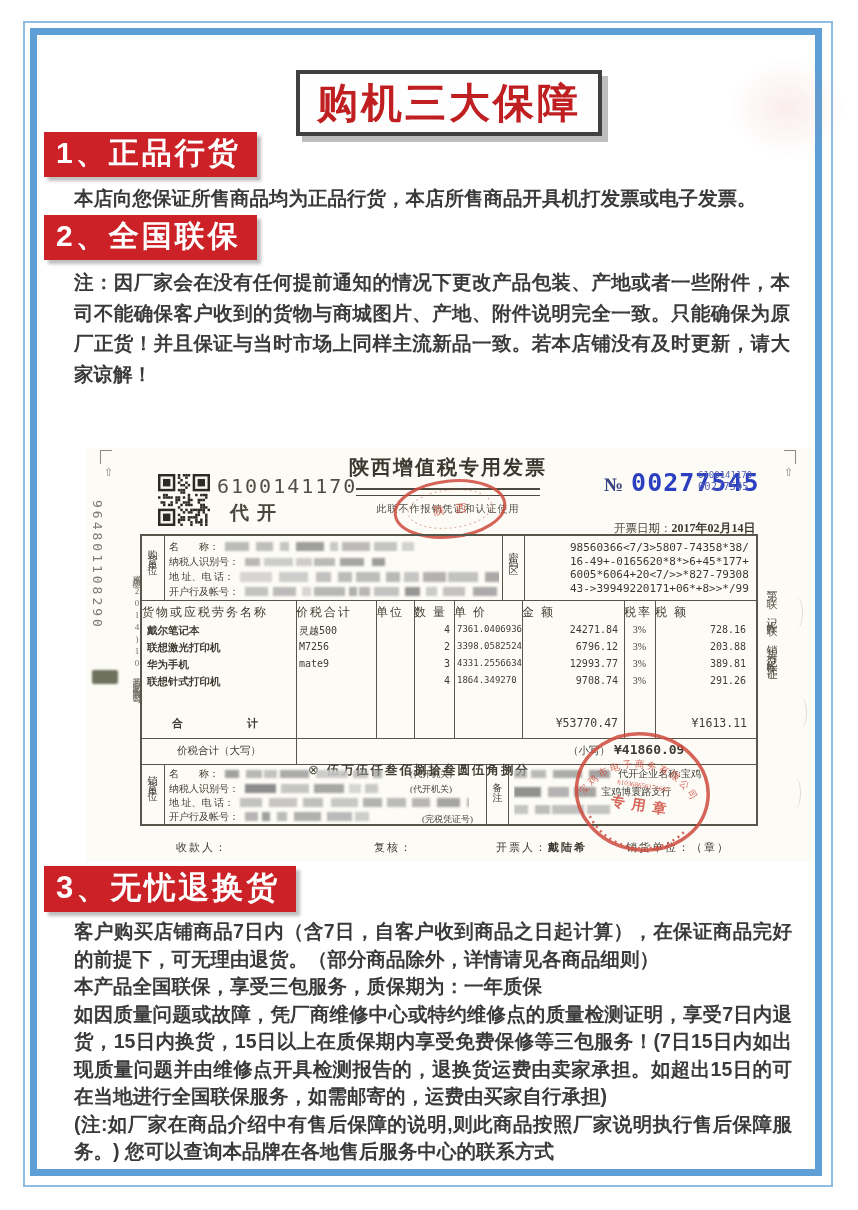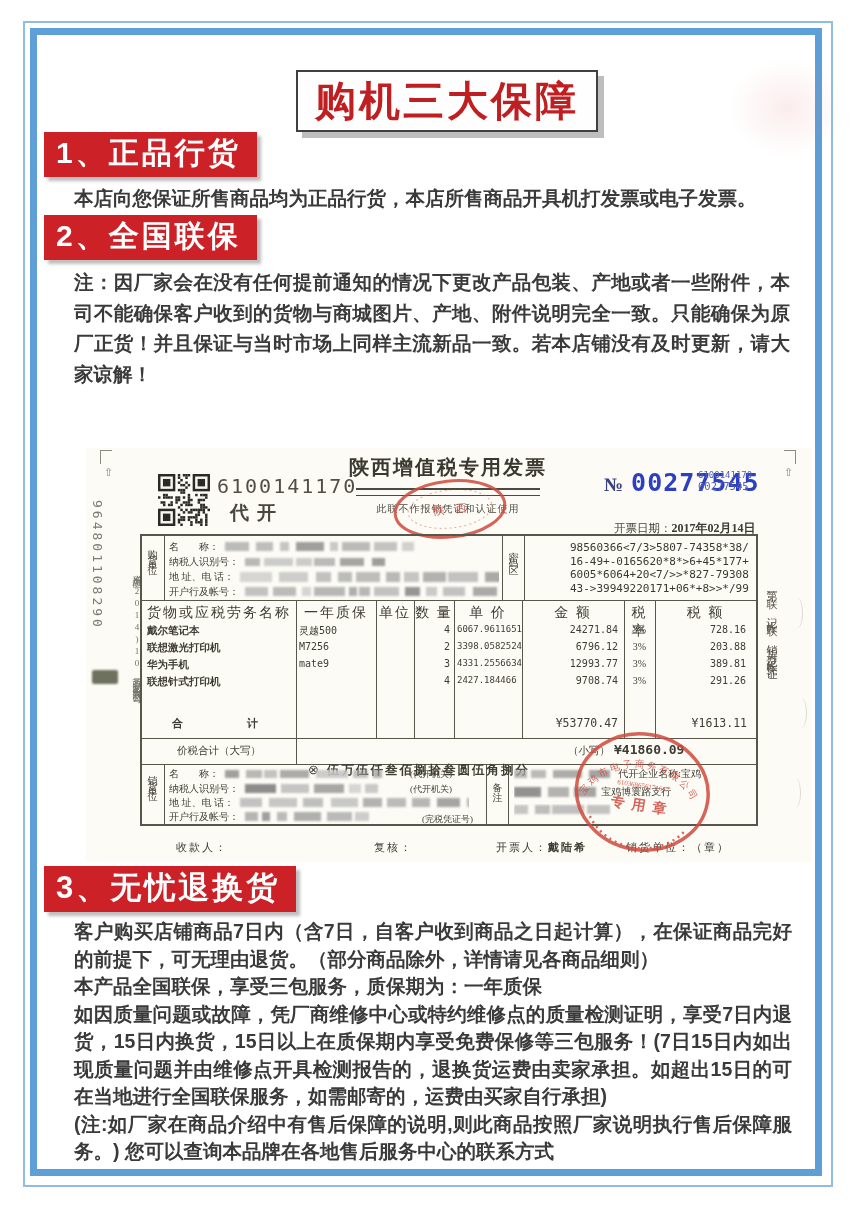--- a/index.html
+++ b/index.html
@@ -3,21 +3,21 @@
 <meta charset="utf-8">
 <style>
   html,body{margin:0;padding:0;background:#ffffff;}
   #stage{position:relative;width:858px;height:1210px;background:#fff;overflow:hidden;
          font-family:"Liberation Sans",sans-serif;}
   
   .frame-a{position:absolute;left:23px;top:21px;width:806px;height:1162px;border:2px solid #8fbce3;}
   .frame-b{position:absolute;left:30px;top:28px;width:778px;height:1134px;border:7px solid #5d9fd6;background:#fff;}
   
   .main-title{position:absolute;left:296px;top:70px;width:298px;height:58px;background:#fefefe;
-    border:2px solid #404040;box-shadow:6px 6px 0 rgba(125,125,125,.5);display:flex;align-items:center;
+    border:4px solid #404040;box-shadow:6px 6px 0 rgba(125,125,125,.5);display:flex;align-items:center;
     justify-content:center;font-size:41px;font-weight:800;letter-spacing:3px;color:#c01f22;}
   .watermark{position:absolute;left:728px;top:58px;width:118px;height:100px;
     background:radial-gradient(ellipse at center,rgba(215,110,100,.12),rgba(215,110,100,0) 70%);}
   .sec-head{position:absolute;background:#cb2127;color:#fff;font-weight:800;font-size:30px;
     letter-spacing:3px;line-height:1;padding:6px 16px 9px 12px;box-shadow:4px 4px 3px rgba(110,110,110,.45);}
   #head1{left:44px;top:132px;}
   #head2{left:44px;top:215px;}
   #head3{left:44px;top:866px;font-size:31px;}
   .para{position:absolute;color:#3a3a3a;font-weight:600;text-align:justify;}
   .para p{margin:0;}
@@ -61,21 +61,21 @@
   .vl{position:absolute;width:0;border-left:1px solid #57564b;}
   .vlabel{position:absolute;font-size:10px;color:#403f35;letter-spacing:5px;}
   .frow{position:absolute;left:27px;font-size:10px;color:#3f3e33;white-space:nowrap;overflow:hidden;}
   .redact{display:inline-block;vertical-align:middle;white-space:nowrap;overflow:hidden;
     filter:blur(1.3px);margin-left:6px;}
   .pw{left:410px;top:5px;font-family:"DejaVu Sans Mono",monospace;font-size:11px;line-height:13.5px;
     color:#39382e;letter-spacing:0;margin-left:18px;}
   .grid8{position:absolute;left:0;width:614px;display:grid;
     grid-template-columns:154px 80px 38px 40px 68px 102px 31px 101px;}
   .grid8 span{display:block;}
-  .ihead{top:68px;font-size:14px;letter-spacing:2px;color:#3e3d32;text-align:center;}
+  .ihead{top:68px;font-size:12px;letter-spacing:2px;color:#3e3d32;text-align:left;}
   .irow{font-size:10px;}
   .c-name{padding-left:5px;font-weight:700;font-size:10.5px;text-align:left;}
   .c-model{padding-left:3px;font-family:"DejaVu Sans Mono",monospace;text-align:left;}
   .c-qty{text-align:right;padding-right:4px;font-family:"DejaVu Sans Mono",monospace;}
   .c-price{text-align:left;padding-left:3px;font-family:"DejaVu Sans Mono",monospace;font-size:9px;}
   .c-amt{text-align:right;padding-right:6px;font-family:"DejaVu Sans Mono",monospace;}
   .c-rate{text-align:center;}
   .c-tax{text-align:right;padding-right:10px;font-family:"DejaVu Sans Mono",monospace;}
   .t-label{left:30px;top:180px;font-size:11px;letter-spacing:14px;font-weight:600;}
   .t-amt{left:380px;top:180px;width:96px;text-align:right;font-family:"DejaVu Sans Mono",monospace;font-size:11.5px;}
@@ -304,35 +304,35 @@
 
       <div class="abs pw">
         <div>98560366&lt;7/3&gt;5807-74358*38/</div>
         <div>16-49+-0165620*8*&gt;6+45*177+</div>
         <div>6005*6064+20&lt;7/&gt;&gt;*827-79308</div>
         <div>43-&gt;39949220171+06*+8&gt;&gt;*/99</div>
       </div>
 
       <div class="grid8 ihead">
         <span>货物或应税劳务名称</span>
-        <span>一年质保</span>
+        <span>价税合计</span>
         <span>单位</span>
         <span>数 量</span>
         <span>单 价</span>
         <span>金 额</span>
         <span>税率</span>
         <span>税 额</span>
       </div>
 
       <div class="grid8 irow" style="top:88px;">
         <span class="c-name">戴尔笔记本</span>
         <span class="c-model">灵越500</span>
         <span></span>
         <span class="c-qty">4</span>
-        <span class="c-price">6067.9611651</span>
+        <span class="c-price">7361.0406936</span>
         <span class="c-amt">24271.84</span>
         <span class="c-rate">3%</span>
         <span class="c-tax">728.16</span>
       </div>
       <div class="grid8 irow" style="top:105px;">
         <span class="c-name">联想激光打印机</span>
         <span class="c-model">M7256</span>
         <span></span>
         <span class="c-qty">2</span>
         <span class="c-price">3398.0582524</span>
@@ -348,21 +348,21 @@
         <span class="c-price">4331.2556634</span>
         <span class="c-amt">12993.77</span>
         <span class="c-rate">3%</span>
         <span class="c-tax">389.81</span>
       </div>
       <div class="grid8 irow" style="top:139px;">
         <span class="c-name">联想针式打印机</span>
         <span class="c-model"></span>
         <span></span>
         <span class="c-qty">4</span>
-        <span class="c-price">2427.184466</span>
+        <span class="c-price">1864.349270</span>
         <span class="c-amt">9708.74</span>
         <span class="c-rate">3%</span>
         <span class="c-tax">291.26</span>
       </div>
 
       <div class="abs t-label">合　　计</div>
       <div class="abs t-amt">¥53770.47</div>
       <div class="abs t-tax">¥1613.11</div>
 
       <div class="abs s-label">价税合计（大写）</div>

